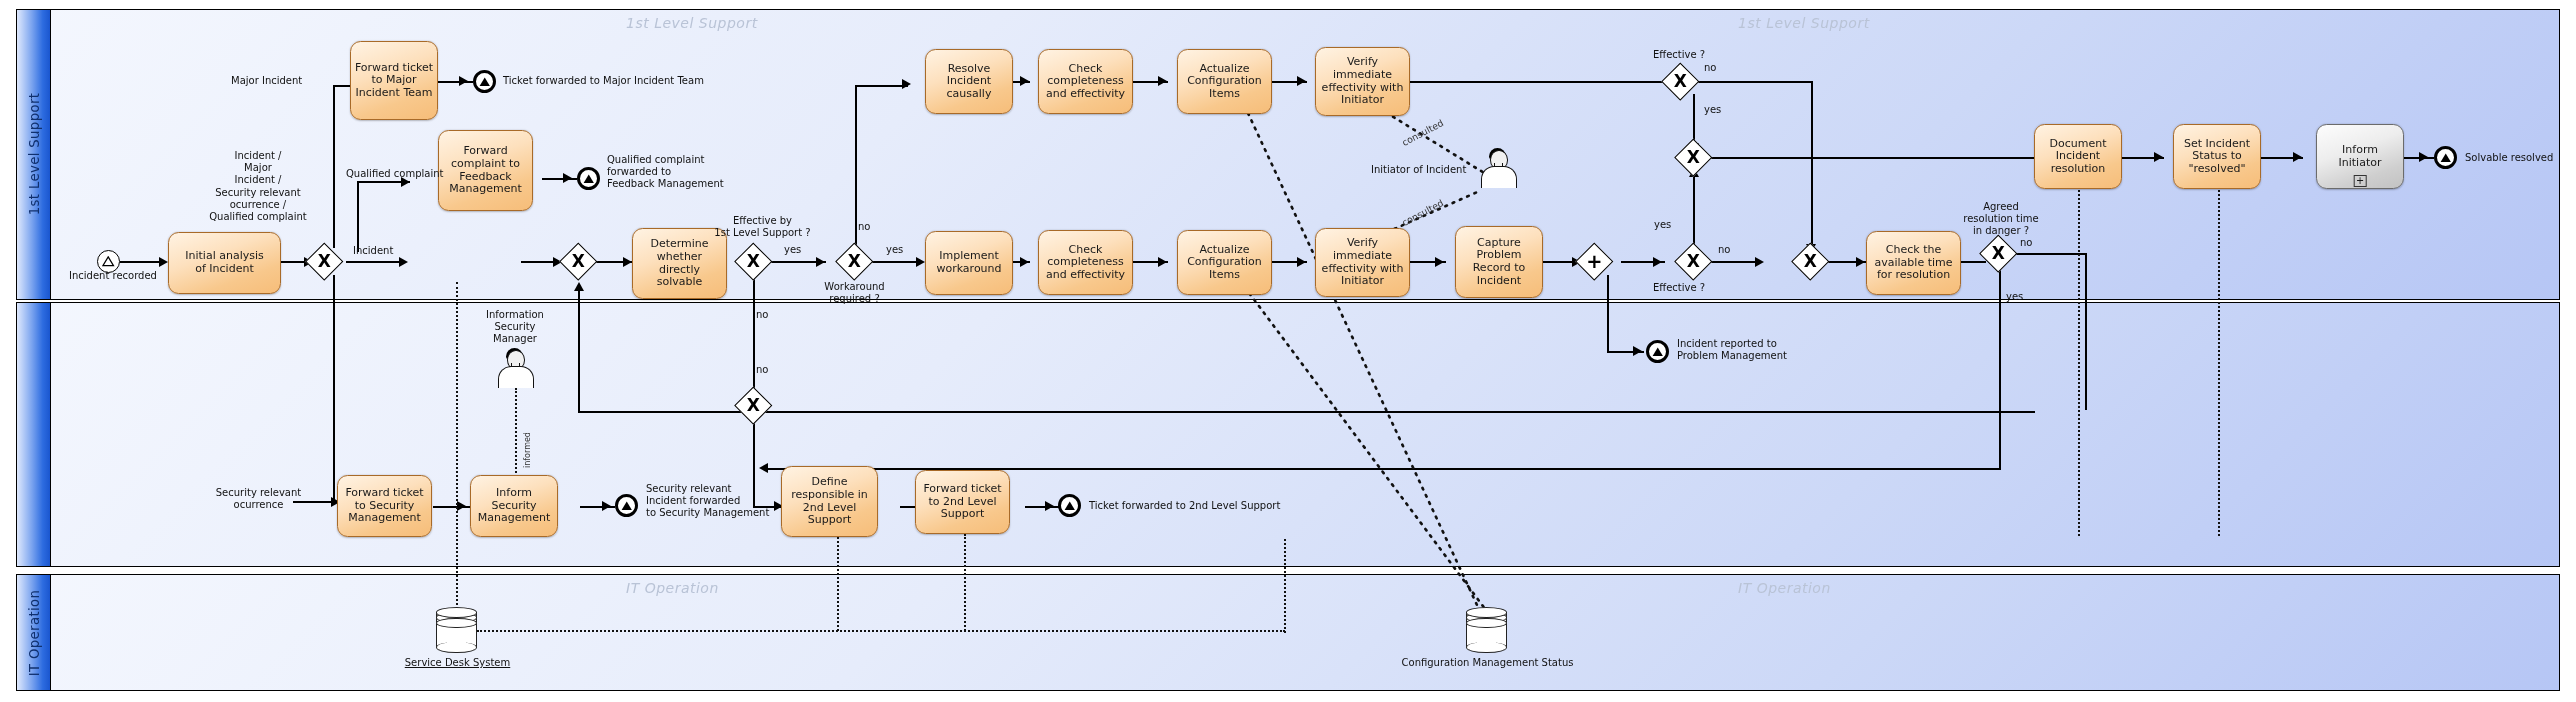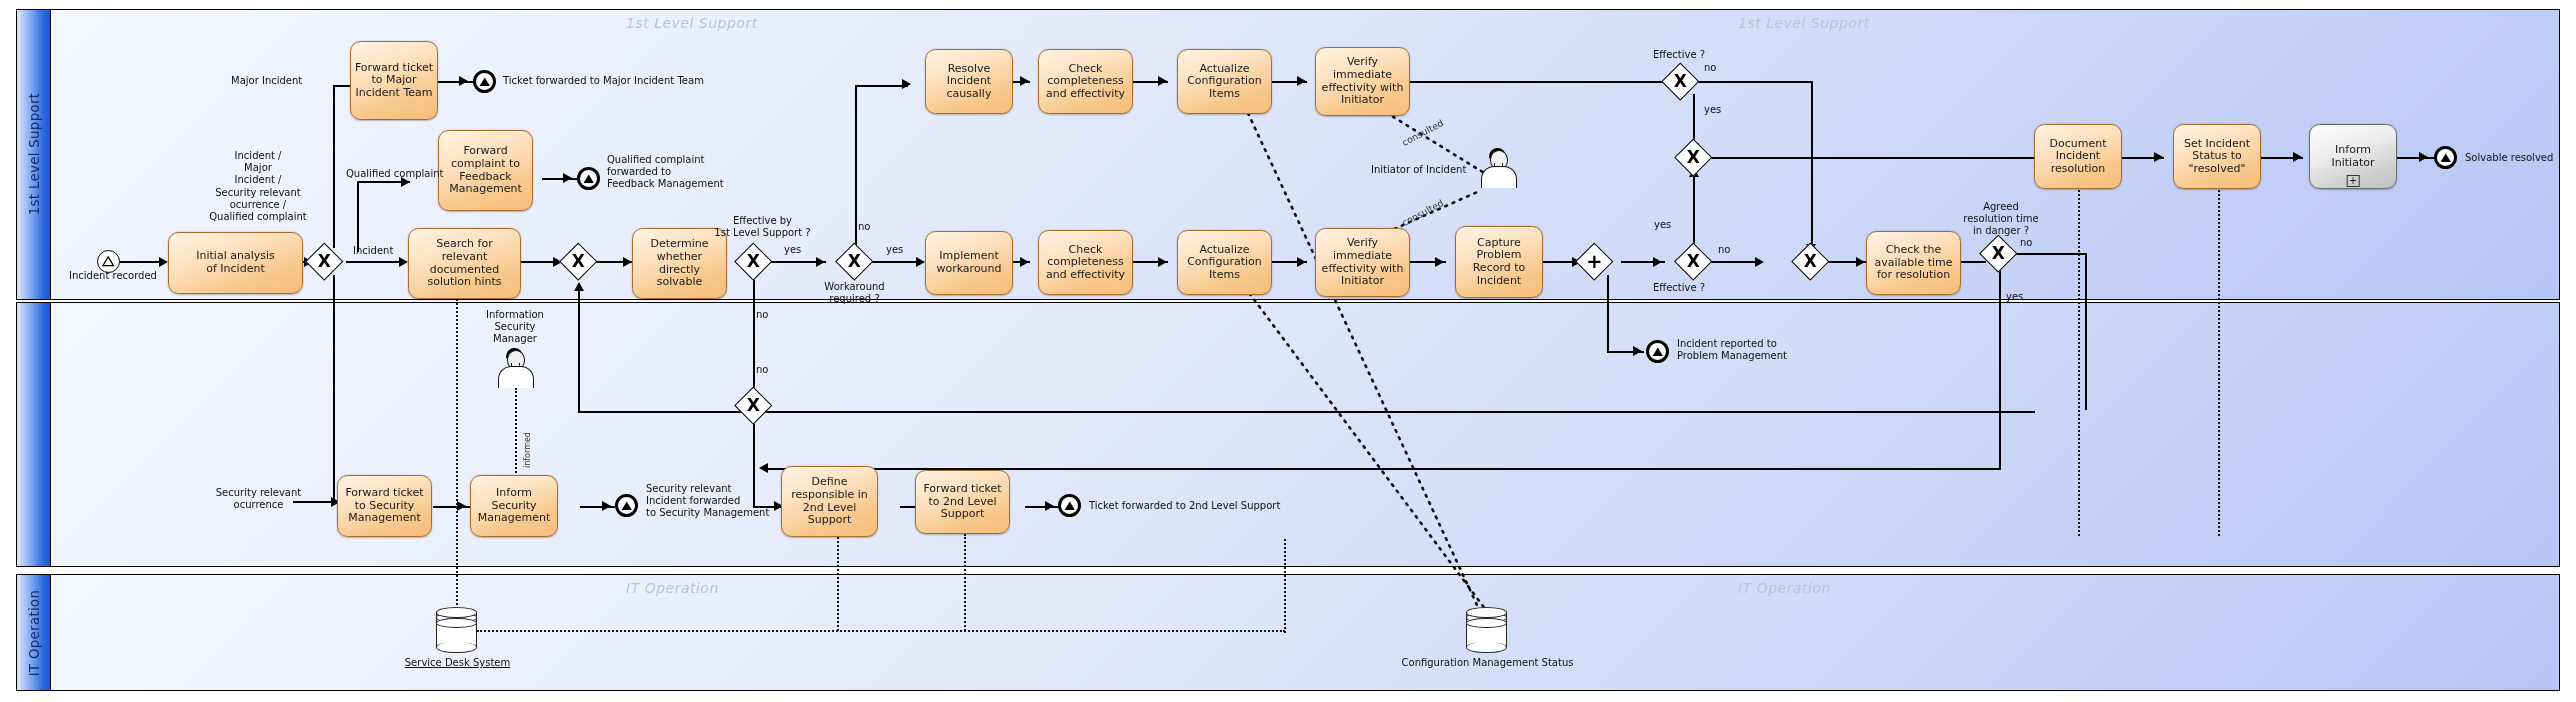--- a/index.html
+++ b/index.html
@@ -17,21 +17,21 @@
   .pool-watermark{position:absolute;top:5.3px;font-style:italic;font-size:14px;color:#b9c3d6;
         letter-spacing:0.5px;white-space:nowrap;}
 
   
   .task{position:absolute;box-sizing:border-box;border:1.4px solid #a86a28;border-radius:10.6px;
         background:linear-gradient(160deg,#fff3e3 0%,#fde0bd 38%,#f8c88c 72%,#f6bd79 100%);
         display:flex;align-items:center;justify-content:center;text-align:center;
         font-size:11px;line-height:1.15;color:#1a1a1a;padding:1.8px 2.6px;
         box-shadow:0 0.9px 1.8px rgba(0,0,0,.25);}
   .task.collapsed{border-color:#6b6b6b;
-        background:linear-gradient(160deg,#fdfdfd 0%,#ededed 40%,#cfcfcf 75%,#c2c2c2 100%);}
+        background:linear-gradient(160deg,#fdfdfd 0%,#ededed 40%,#cfcfcf 75%,#c2c2c2 100%);margin-left:7px;}
   .task .plus{position:absolute;bottom:0.9px;left:50%;transform:translateX(-50%);
         width:10.6px;height:10.6px;border:1.1px solid #333;display:flex;align-items:center;
         justify-content:center;font-size:9.7px;line-height:1;background:transparent;}
 
   
   .gw{position:absolute;width:26.5px;height:26.5px;}
   .gw .dia{position:absolute;inset:0;background:#fff;border:1.6px solid #000;
         transform:rotate(45deg);box-sizing:border-box;}
   .gw .mk{position:absolute;inset:0;display:flex;align-items:center;justify-content:center;
         font-weight:bold;font-size:17px;line-height:1;color:#000;}
@@ -308,29 +308,23 @@
     <span style="white-space:pre-line">Forward ticket
 to Major
 Incident Team</span>
   </div>
   <div class="task" style="left:438px;top:130px;width:95px;height:81px;">
     <span style="white-space:pre-line">Forward
 complaint to
 Feedback
 Management</span>
   </div>
-  <div class="task" style="left:168px;top:232px;width:135px;height:62px;">
+  <div class="task" style="left:168px;top:232px;width:113px;height:62px;">
     <span style="white-space:pre-line">Initial analysis
 of Incident</span>
-  </div>
-  <div class="task" style="left:408px;top:228px;width:113px;height:71px;">
-    <span style="white-space:pre-line">Search for
-relevant
-documented
-solution hints</span>
   </div>
   <div class="task" style="left:632px;top:228px;width:95px;height:71px;">
     <span style="white-space:pre-line">Determine
 whether
 directly
 solvable</span>
   </div>
 
   <div class="task" style="left:925px;top:49px;width:88px;height:65px;">
     <span style="white-space:pre-line">Resolve

